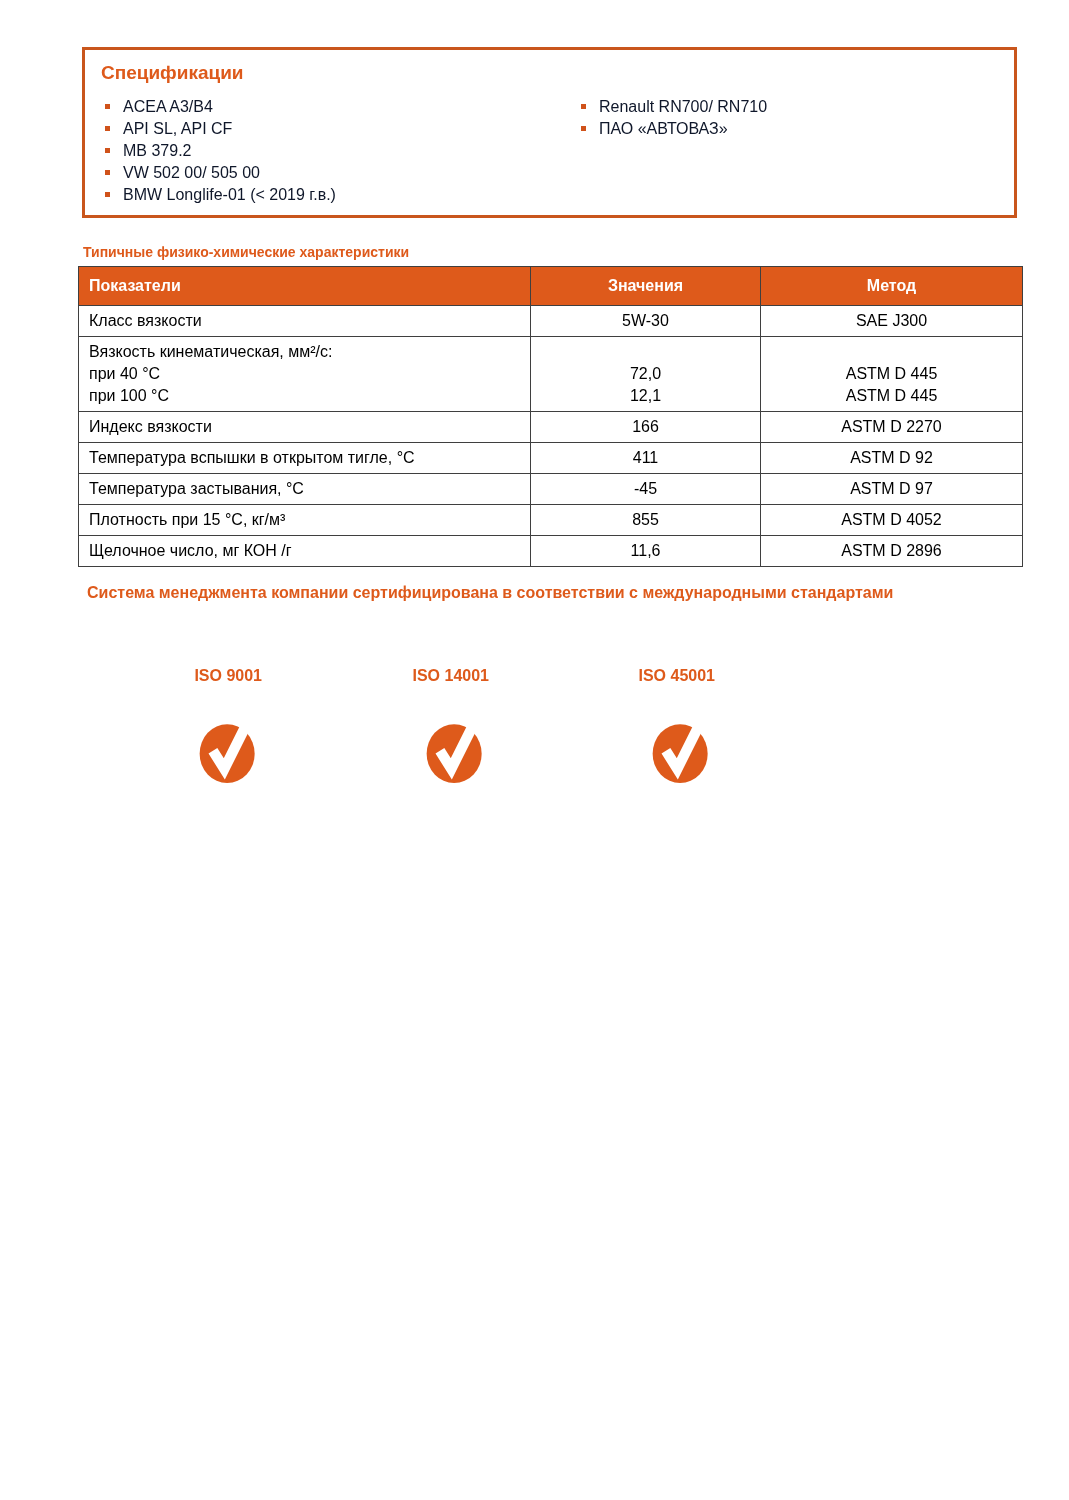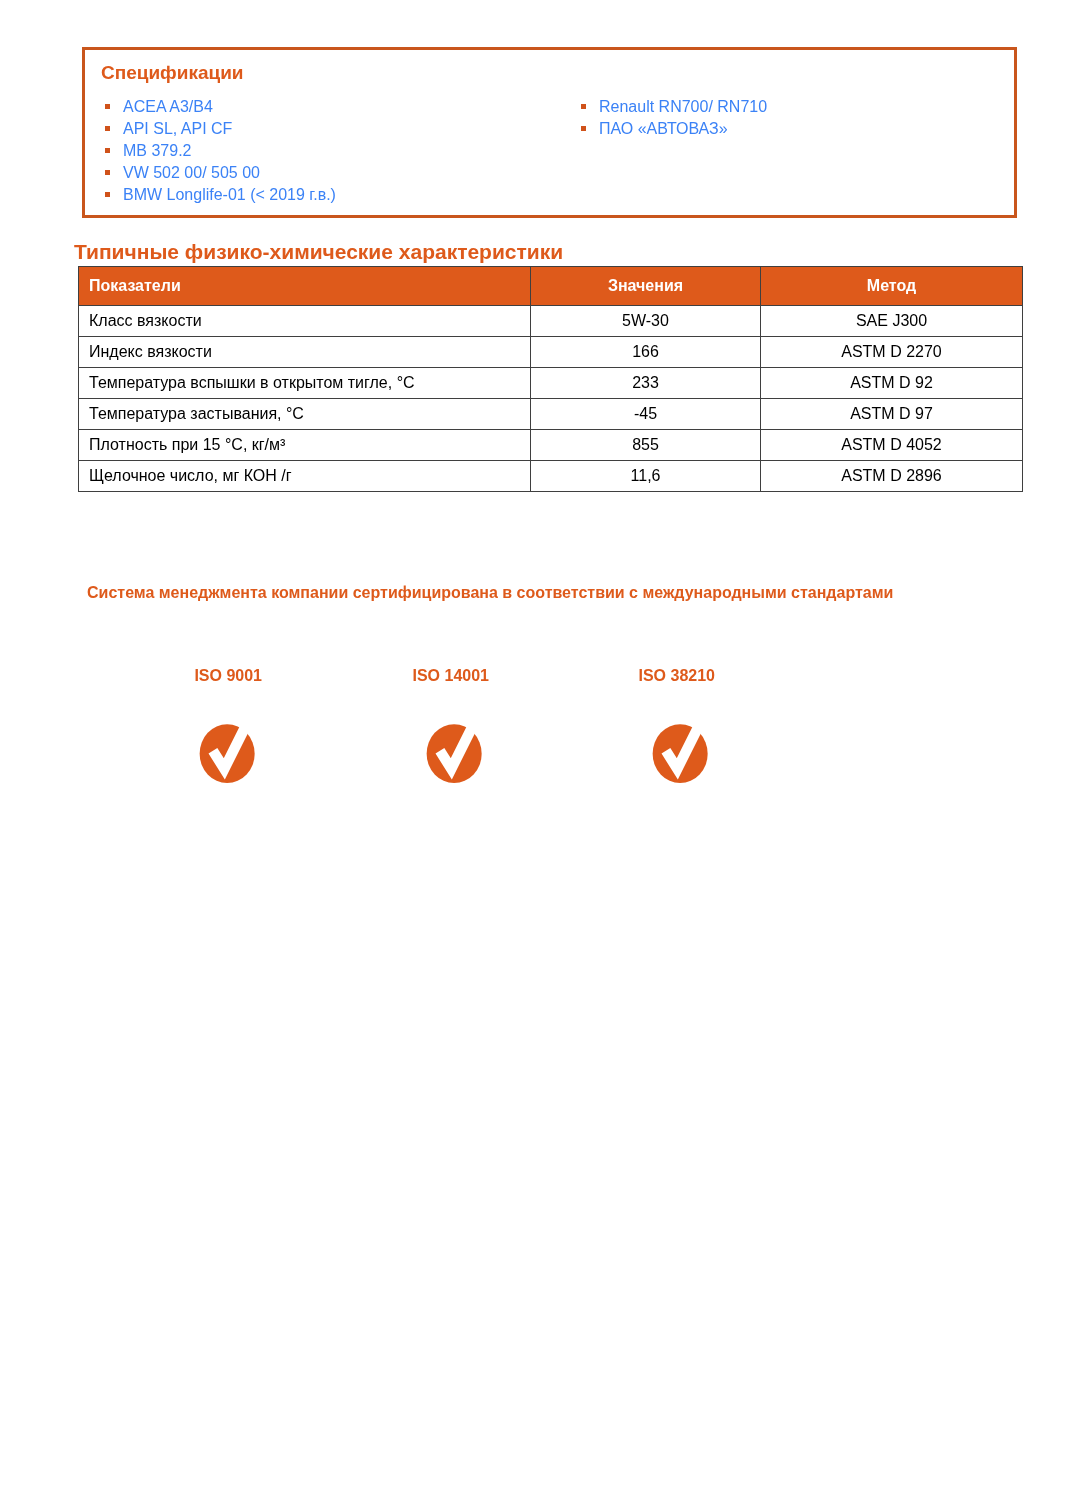--- a/index.html
+++ b/index.html
@@ -21,31 +21,31 @@
     padding:11px 16px 0 16px;
   }
   .spec-title{
     color:var(--accent-orange);font-size:19px;font-weight:bold;line-height:24px;
   }
   .spec-cols{display:flex;margin-top:11px;}
   .spec-list{list-style:none;}
   .spec-list.left-col{width:476px;flex:0 0 476px;}
   .spec-list.right-col{flex:1 1 auto;}
   .spec-list li{
-    position:relative;padding-left:22px;font-size:16px;line-height:22px;color:#3b82f6;
+    position:relative;padding-left:22px;font-size:16px;line-height:22px;color:#0f172a;
   }
   .bullet{
     position:absolute;left:4px;top:8px;width:5px;height:5px;
     background:var(--bullet-orange);display:inline-block;
   }
 
   
   .table-title{
-    position:absolute;left:74px;top:240px;
-    color:var(--accent-orange);font-size:21px;font-weight:bold;line-height:24px;
+    position:absolute;left:83px;top:240px;
+    color:var(--accent-orange);font-size:14px;font-weight:bold;line-height:24px;
   }
   .char-table{
     position:absolute;left:78px;top:266px;width:944px;
     border-collapse:collapse;table-layout:fixed;
   }
   .char-table col.c1{width:452px;}
   .char-table col.c2{width:230px;}
   .char-table col.c3{width:262px;}
   .char-table th,.char-table td{
     border:1px solid var(--table-border);
@@ -110,28 +110,39 @@
         <th>Значения</th>
         <th>Метод</th>
       </tr>
     </thead>
     <tbody>
       <tr>
         <td class="left">Класс вязкости</td>
         <td>5W-30</td>
         <td>SAE J300</td>
       </tr>
+      <tr class="ml">
+        <td class="left">Вязкость кинематическая, мм²/с:
+при 40 °С
+при 100 °С</td>
+        <td>&nbsp;
+72,0
+12,1</td>
+        <td>&nbsp;
+ASTM D 445
+ASTM D 445</td>
+      </tr>
       <tr>
         <td class="left">Индекс вязкости</td>
         <td>166</td>
         <td>ASTM D 2270</td>
       </tr>
       <tr>
         <td class="left">Температура вспышки в открытом тигле, °С</td>
-        <td>233</td>
+        <td>411</td>
         <td>ASTM D 92</td>
       </tr>
       <tr>
         <td class="left">Температура застывания, °С</td>
         <td>-45</td>
         <td>ASTM D 97</td>
       </tr>
       <tr>
         <td class="left">Плотность при 15 °С, кг/м³</td>
         <td>855</td>
@@ -155,20 +166,20 @@
     </svg>
   </div>
   <div class="badge-col badge-2">
     <div class="badge-label">ISO 14001</div>
     <svg class="badge-icon" width="64" height="74" viewBox="0 0 66 78" aria-hidden="true">
       <ellipse cx="30" cy="46" rx="29" ry="31" fill="currentColor"></ellipse>
       <polyline points="15,43 27,62 52,12" fill="none" stroke="#ffffff" stroke-width="11"></polyline>
     </svg>
   </div>
   <div class="badge-col badge-3">
-    <div class="badge-label">ISO 38210</div>
+    <div class="badge-label">ISO 45001</div>
     <svg class="badge-icon" width="64" height="74" viewBox="0 0 66 78" aria-hidden="true">
       <ellipse cx="30" cy="46" rx="29" ry="31" fill="currentColor"></ellipse>
       <polyline points="15,43 27,62 52,12" fill="none" stroke="#ffffff" stroke-width="11"></polyline>
     </svg>
   </div>
 
 </div>
 
 </body></html>

